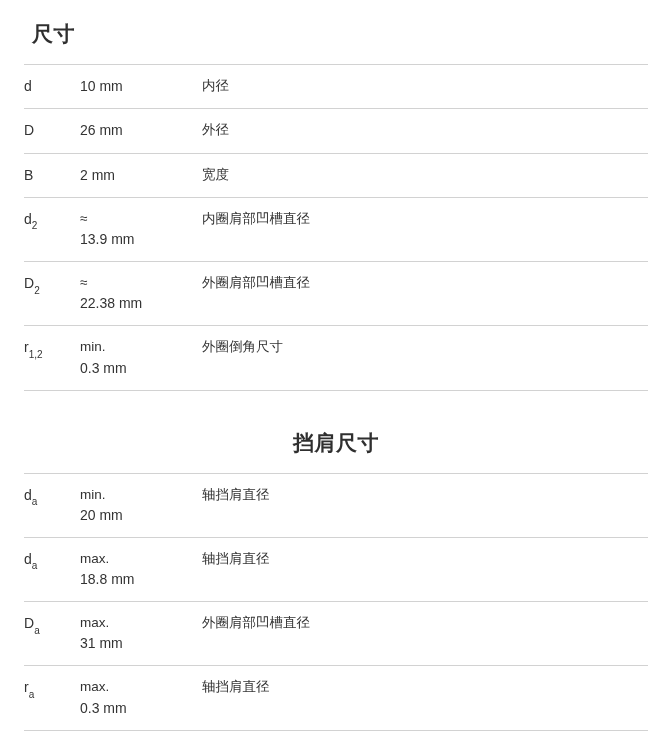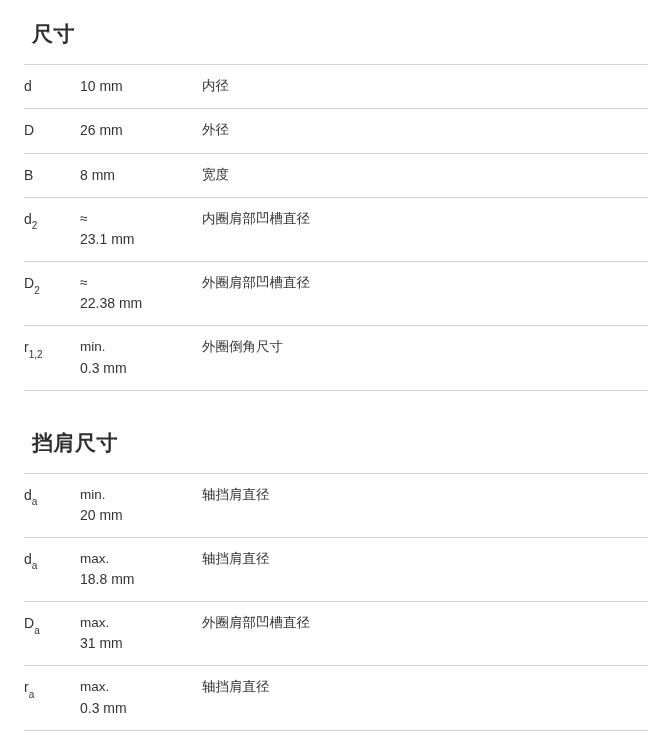--- a/index.html
+++ b/index.html
@@ -25,20 +25,21 @@
     font-size: 21px;
     font-weight: bold;
     color: #2f2f2f;
     letter-spacing: 0.5px;
     margin: 8px;
     padding-top: 12px;
     padding-bottom: 8px;
   }
   .section-title.second {
     padding-top: 30px;
+    text-align: center;
   }
   table.spec {
     width: 100%;
     border-collapse: collapse;
     table-layout: fixed;
   }
   table.spec tr {
     border-top: 1px solid #d2d2d2;
   }
   table.spec tr:last-child {
@@ -101,29 +102,29 @@
       <tr>
         <td class="sym"><span class="sym-main">D</span></td>
         <td class="val">
             <span class="num">26 mm</span>
           </td>
         <td class="desc">外径</td>
       </tr>
       <tr>
         <td class="sym"><span class="sym-main">B</span></td>
         <td class="val">
-            <span class="num">8 mm</span>
+            <span class="num">2 mm</span>
           </td>
         <td class="desc">宽度</td>
       </tr>
       <tr>
         <td class="sym"><span class="sym-main">d</span><span class="sym-sub">2</span></td>
         <td class="val">
             <span class="qual">≈</span>
-            <span class="num">23.1 mm</span>
+            <span class="num">13.9 mm</span>
           </td>
         <td class="desc">内圈肩部凹槽直径</td>
       </tr>
       <tr>
         <td class="sym"><span class="sym-main">D</span><span class="sym-sub">2</span></td>
         <td class="val">
             <span class="qual">≈</span>
             <span class="num">22.38 mm</span>
           </td>
         <td class="desc">外圈肩部凹槽直径</td>

